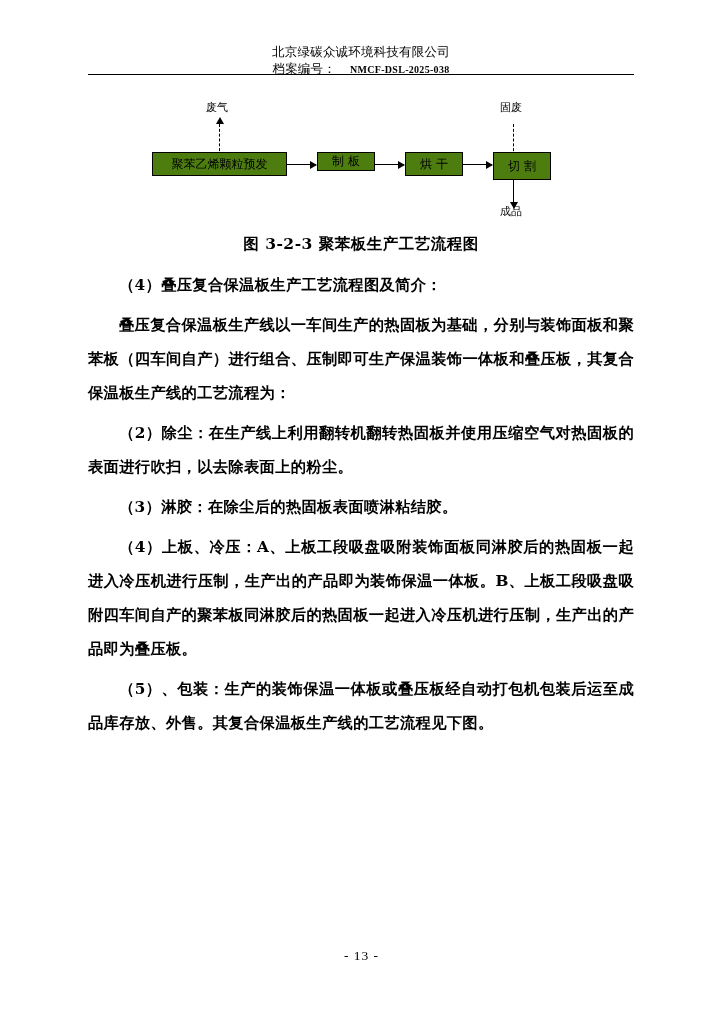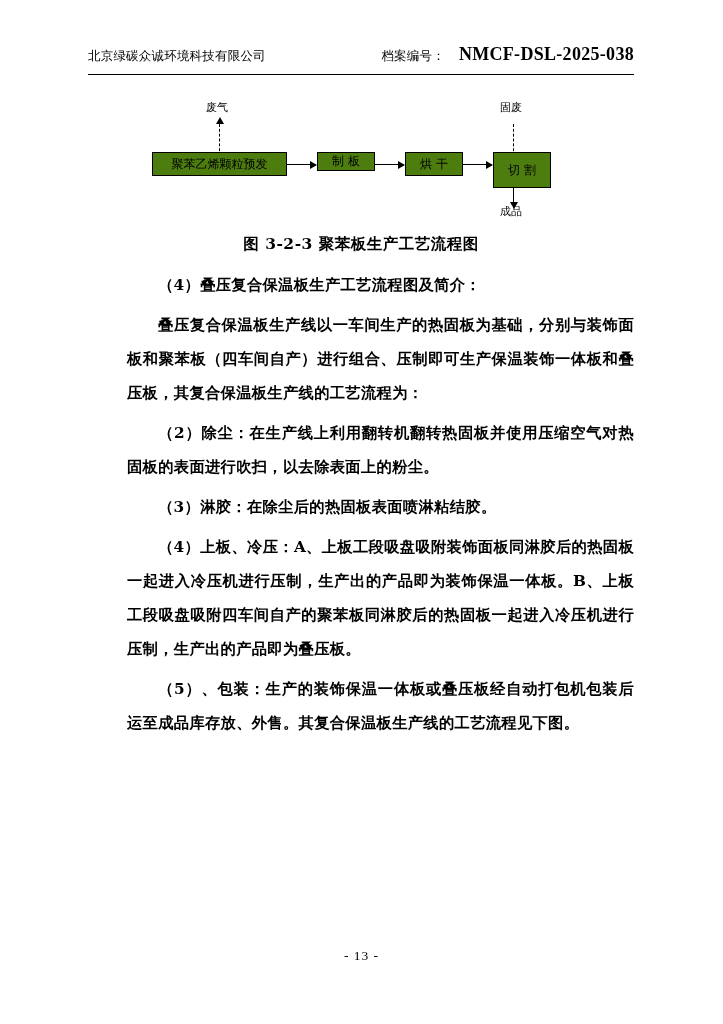--- a/index.html
+++ b/index.html
@@ -24,42 +24,43 @@
     padding: 0;
   }
 
   
   .header {
     position: absolute;
     left: 88px;
     top: 44px;
     width: 546px;
     display: flex;
-    align-items: flex-end;
+    align-items: center;
     justify-content: space-between;
     font-size: 12.5px;
     letter-spacing: 0.2px;
+    flex-direction: column;
   }
   .header .company {
     font-family: "DejaVu Sans", "Liberation Sans", sans-serif;
     font-size: 12.5px;
   }
   .header .archive {
     display: flex;
     align-items: baseline;
     gap: 14px;
   }
   .header .archive .label {
     font-family: "DejaVu Sans", "Liberation Sans", sans-serif;
     font-size: 12.5px;
   }
   .header .archive .code {
     font-family: "Liberation Serif", "DejaVu Serif", serif;
     font-weight: bold;
-    font-size: 18px;
+    font-size: 10px;
     letter-spacing: 0.3px;
   }
   .header-rule {
     position: absolute;
     left: 88px;
     top: 74px;
     width: 546px;
     height: 0;
     border-top: 1.2px solid #000;
   }
@@ -173,21 +174,20 @@
     margin: 0 0 0 0;
     font-size: 15.3px;
     line-height: 34px;
     text-align: justify;
     text-justify: inter-ideograph;
     letter-spacing: 0.3px;
     font-family: "DejaVu Serif", "Liberation Serif", serif;
   }
   .content p.bold {
     font-weight: bold;
-    margin-left: 39px;
   }
   .content p.indent {
     text-indent: 31px;
   }
   .content p.spaced {
     margin-top: 6px;
   }
 
   
   .footer {
@@ -224,21 +224,21 @@
 
     <div class="varrow-up" style="left:131px; top:28px; height:32px;"></div>
 
     <div class="varrow-down" style="left:425px; top:28px; height:32px;"></div>
 
     <div class="varrow-down-solid" style="left:425px; top:78px; height:28px;"></div>
 
     <div class="fbox" style="left:64px; top:56px; width:135px; height:24px;">聚苯乙烯颗粒预发</div>
     <div class="fbox" style="left:229px; top:56px; width:58px;  height:19px;">制 板</div>
     <div class="fbox" style="left:317px; top:56px; width:58px;  height:24px;">烘 干</div>
-    <div class="fbox" style="left:405px; top:56px; width:58px;  height:36px;">切 割</div>
+    <div class="fbox" style="left:405px; top:56px; width:58px;  height:28px;">切 割</div>
 
     <div class="harrow" style="left:199px; top:68px; width:29px;"></div>
     <div class="harrow" style="left:287px; top:68px; width:29px;"></div>
     <div class="harrow" style="left:375px; top:68px; width:29px;"></div>
   </div>
 
   <div class="figure-caption">图 3-2-3 聚苯板生产工艺流程图</div>
 
   <div class="content">
     <p class="bold indent">（4）叠压复合保温板生产工艺流程图及简介：</p>

